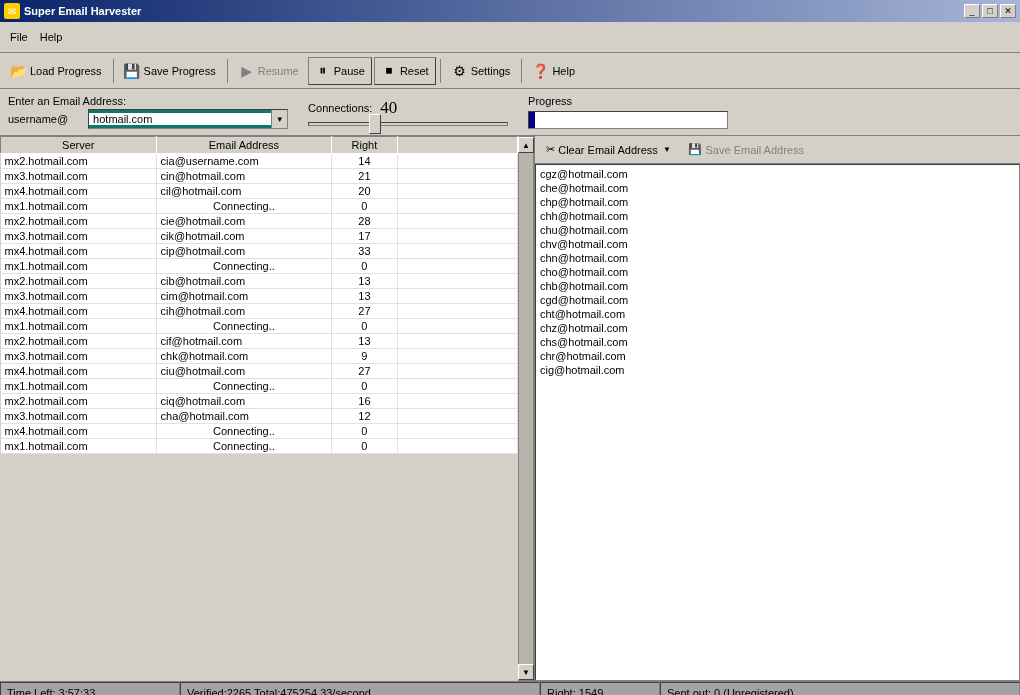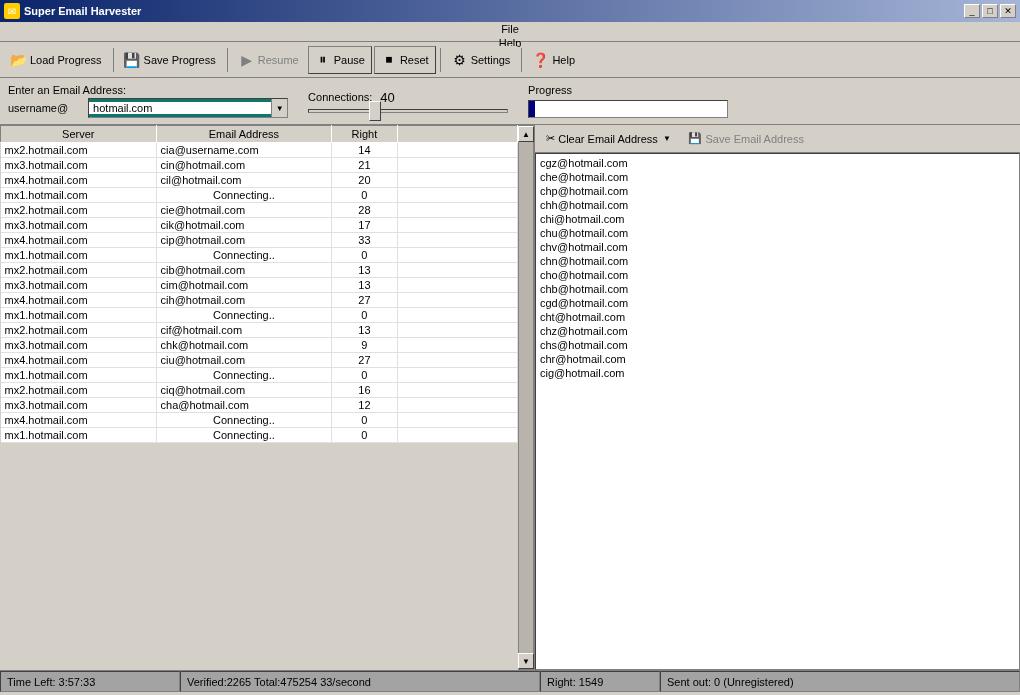--- a/index.html
+++ b/index.html
@@ -51,26 +51,25 @@
       border-left-color: #ffffff;
       font-size: 9px;
       cursor: pointer;
       display: flex; align-items: center; justify-content: center;
       color: #000;
     }
 
     
     .menu-bar {
       background: #d4d0c8;
-      height: 20px;
+      height: 31px;
       display: flex;
       align-items: center;
       padding: 0 4px;
       border-bottom: 1px solid #808080;
-      flex-direction: column;
     }
     .menu-item {
       padding: 1px 6px;
       cursor: pointer;
       font-size: 11px;
     }
 
     
     .toolbar {
       background: #d4d0c8;
@@ -187,21 +186,21 @@
       height: 20px;
       background: #d4d0c8;
       border: 1px solid #ffffff;
       border-bottom-color: #404040;
       border-right-color: #404040;
       position: absolute;
       top: -9px;
       left: 60px;
       cursor: pointer;
     }
-    .conn-value { font-size: 13px; }
+    .conn-value { font-size: 17px; font-family: Liberation Serif, serif; }
 
     
     .progress-area {
       display: flex;
       flex-direction: column;
       gap: 4px;
     }
     .progress-label { font-size: 11px; }
     .progress-bar-outer {
       width: 200px;
@@ -607,21 +606,20 @@
       <button class="right-tool-btn disabled">
         <span>💾</span>
         <span style="color:#808080;">Save Email Address</span>
       </button>
     </div>
     <div class="email-list-container" id="email-list">
     <span class="email-list-item">cgz@hotmail.com</span>
         <span class="email-list-item">che@hotmail.com</span>
         <span class="email-list-item">chp@hotmail.com</span>
         <span class="email-list-item">chh@hotmail.com</span>
-        <span class="email-list-item">chi@hotmail.com</span>
         <span class="email-list-item">chu@hotmail.com</span>
         <span class="email-list-item">chv@hotmail.com</span>
         <span class="email-list-item">chn@hotmail.com</span>
         <span class="email-list-item">cho@hotmail.com</span>
         <span class="email-list-item">chb@hotmail.com</span>
         <span class="email-list-item">cgd@hotmail.com</span>
         <span class="email-list-item">cht@hotmail.com</span>
         <span class="email-list-item">chz@hotmail.com</span>
         <span class="email-list-item">chs@hotmail.com</span>
         <span class="email-list-item">chr@hotmail.com</span>

